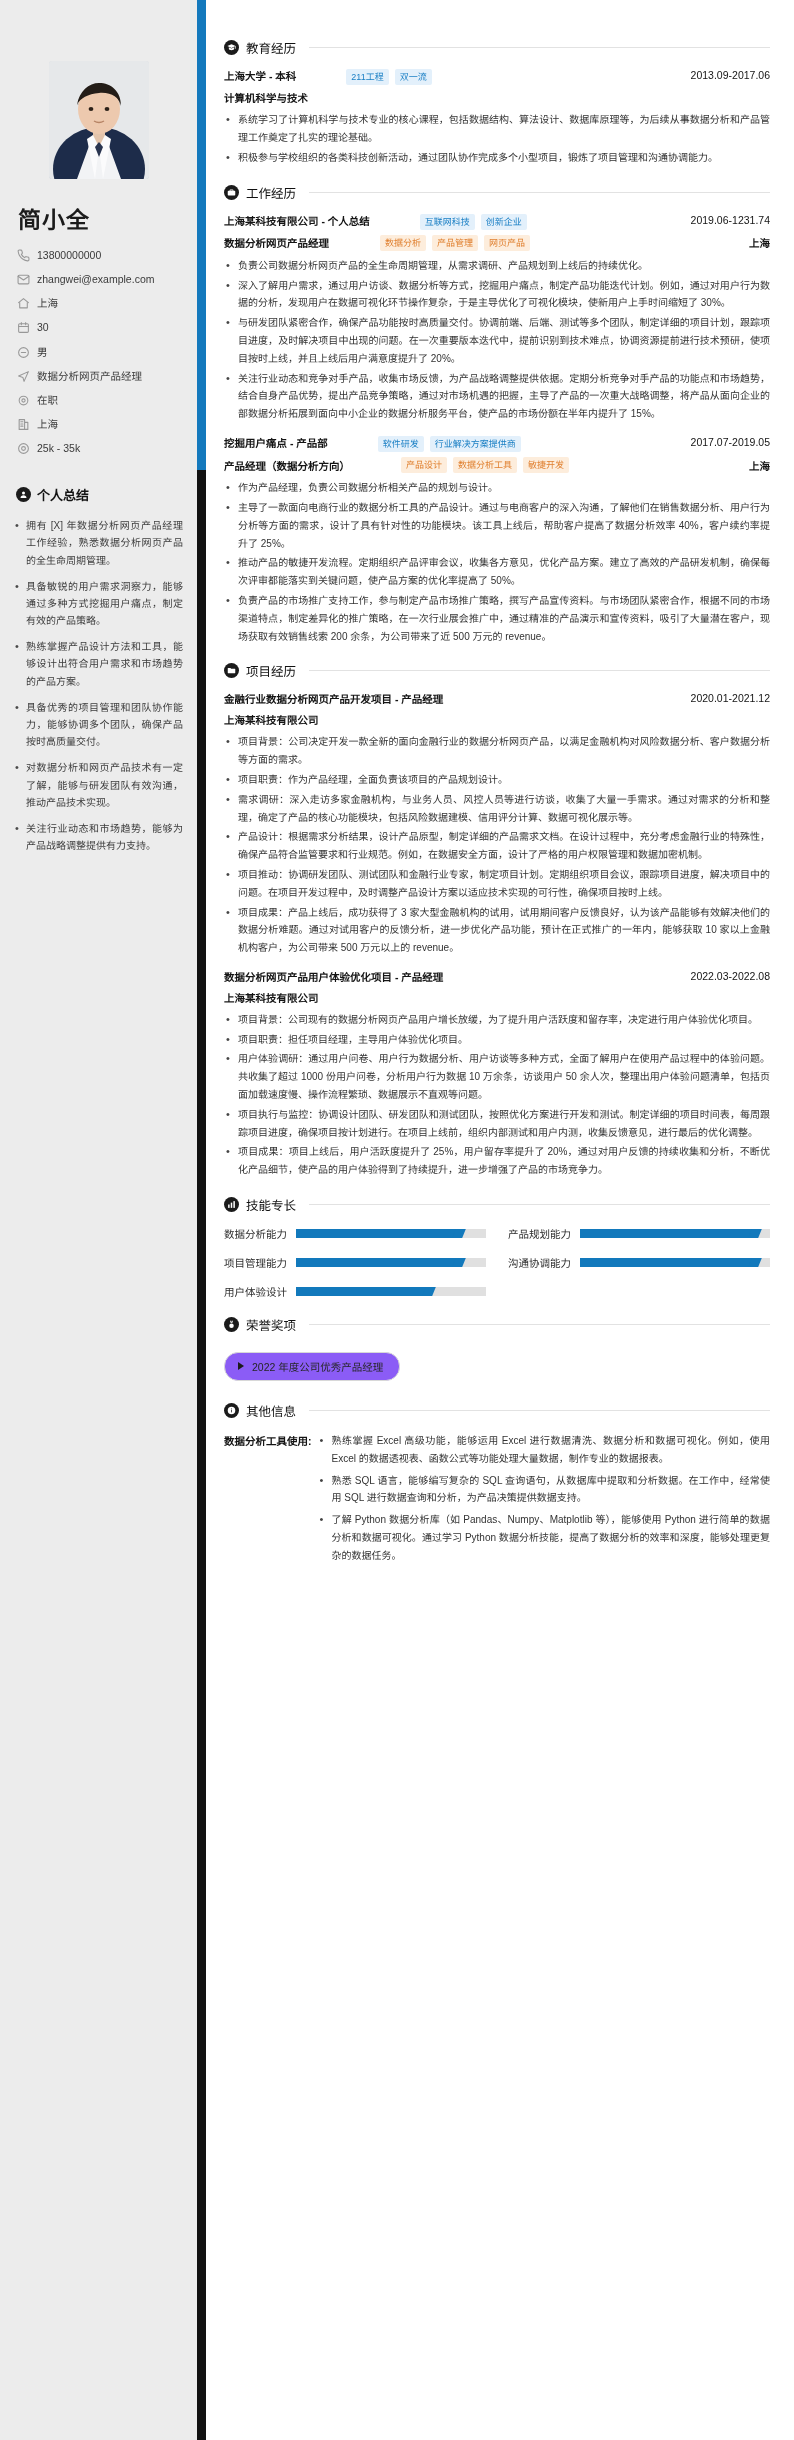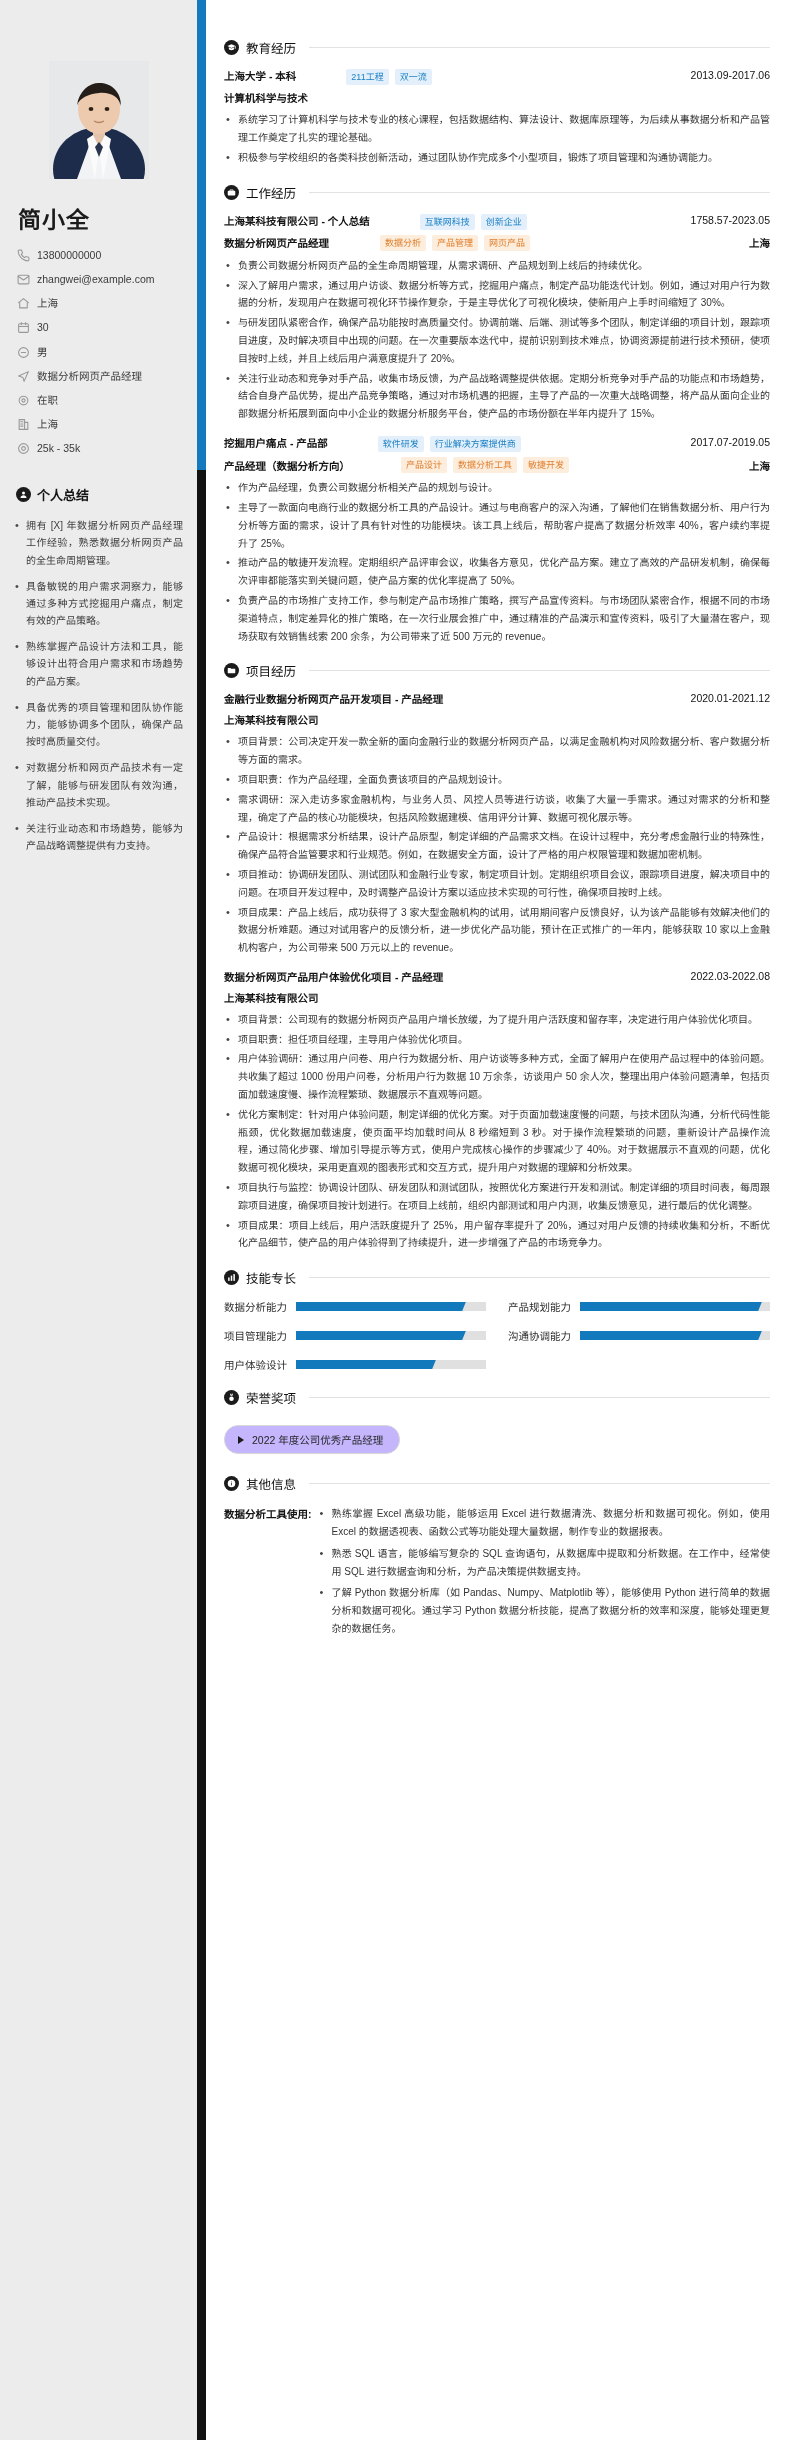--- a/index.html
+++ b/index.html
@@ -279,21 +279,21 @@
     display: inline-flex;
     align-items: center;
     gap: 8px;
     border: 1px solid #d8d8d8;
     border-radius: 14px;
     padding: 6px 16px 6px 13px;
     font-size: 10.5px;
     color: #262626;
     margin-top: 6px;
     margin-bottom: 4px;
-    background: #c4b5fd;
+    background: #8b5cf6;
   }
   .honor-chip .tri {
     width: 0; height: 0;
     border-left: 6px solid #1b1b1b;
     border-top: 4px solid transparent;
     border-bottom: 4px solid transparent;
     flex: 0 0 auto;
   }
 
   
@@ -504,21 +504,21 @@
         <span class="sec-rule"></span>
       </div>
 
       <div class="entry">
         <div class="entry-row1">
           <span class="entry-org">上海某科技有限公司 - 个人总结</span>
           <span class="tags">
             <span class="tag blue">互联网科技</span>
             <span class="tag blue">创新企业</span>
           </span>
-          <span class="entry-date">1758.57-2023.05</span>
+          <span class="entry-date">2019.06-1231.74</span>
         </div>
         <div class="entry-row2">
           <span class="entry-role">数据分析网页产品经理</span>
           <span class="tags">
             <span class="tag orange">数据分析</span>
             <span class="tag orange">产品管理</span>
             <span class="tag orange">网页产品</span>
           </span>
           <span class="entry-loc">上海</span>
         </div>
@@ -587,21 +587,20 @@
       <div class="entry">
         <div class="entry-row1">
           <span class="entry-org" style="max-width:370px">数据分析网页产品用户体验优化项目 - 产品经理</span>
           <span class="entry-date">2022.03-2022.08</span>
         </div>
         <div class="entry-sub">上海某科技有限公司</div>
         <ul class="bullets">
           <li>项目背景：公司现有的数据分析网页产品用户增长放缓，为了提升用户活跃度和留存率，决定进行用户体验优化项目。</li>
           <li>项目职责：担任项目经理，主导用户体验优化项目。</li>
           <li>用户体验调研：通过用户问卷、用户行为数据分析、用户访谈等多种方式，全面了解用户在使用产品过程中的体验问题。共收集了超过 1000 份用户问卷，分析用户行为数据 10 万余条，访谈用户 50 余人次，整理出用户体验问题清单，包括页面加载速度慢、操作流程繁琐、数据展示不直观等问题。</li>
-          <li>优化方案制定：针对用户体验问题，制定详细的优化方案。对于页面加载速度慢的问题，与技术团队沟通，分析代码性能瓶颈，优化数据加载速度，使页面平均加载时间从 8 秒缩短到 3 秒。对于操作流程繁琐的问题，重新设计产品操作流程，通过简化步骤、增加引导提示等方式，使用户完成核心操作的步骤减少了 40%。对于数据展示不直观的问题，优化数据可视化模块，采用更直观的图表形式和交互方式，提升用户对数据的理解和分析效果。</li>
           <li>项目执行与监控：协调设计团队、研发团队和测试团队，按照优化方案进行开发和测试。制定详细的项目时间表，每周跟踪项目进度，确保项目按计划进行。在项目上线前，组织内部测试和用户内测，收集反馈意见，进行最后的优化调整。</li>
           <li>项目成果：项目上线后，用户活跃度提升了 25%，用户留存率提升了 20%，通过对用户反馈的持续收集和分析，不断优化产品细节，使产品的用户体验得到了持续提升，进一步增强了产品的市场竞争力。</li>
         </ul>
       </div>
     </section>
 
     <section class="section">
       <div class="sec-head">
         <span class="sec-badge">
           <svg viewBox="0 0 24 24" fill="#ffffff" aria-hidden="true">

